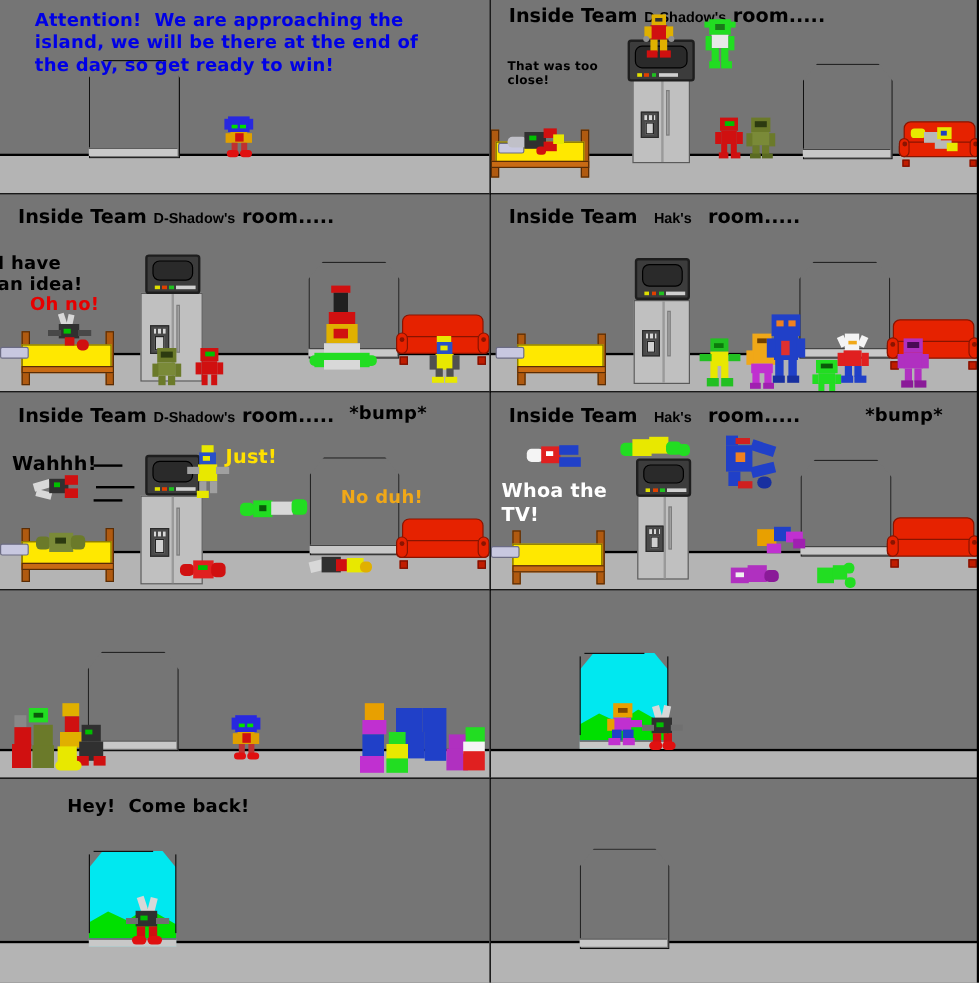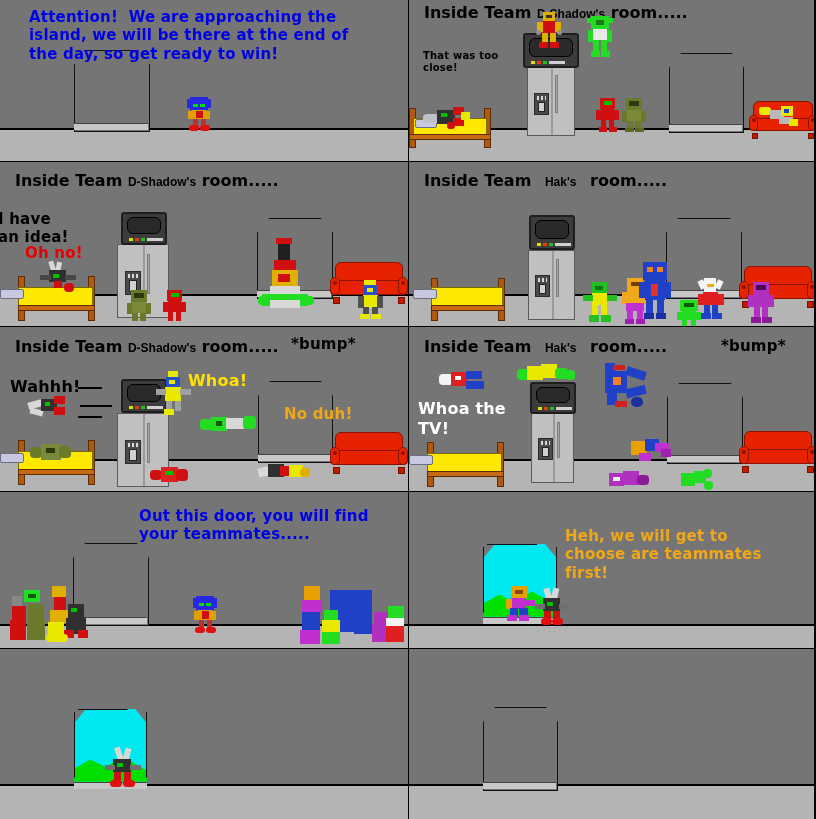--- a/index.html
+++ b/index.html
@@ -550,21 +550,21 @@
     </div>
     <div class="sp" style="left:258px;top:135px;width:52px;height:22px;">
       <i style="left:0px;top:5px;width:14px;height:9px;background:#d8d8d8;transform:rotate(-14deg);"></i>
       <i style="left:10px;top:2px;width:16px;height:13px;background:#303030;"></i>
       <i style="left:22px;top:4px;width:12px;height:10px;background:#d01010;"></i>
       <i style="left:31px;top:3px;width:14px;height:12px;background:#e8e800;"></i>
       <i style="left:42px;top:6px;width:10px;height:9px;background:#e0b000;border-radius:4px;"></i>
     </div>
 
     <div class="cap round t-black" style="left:10px;top:50px;width:80px;font-size:16px;">Wahhh!</div>
-    <div class="cap round t-yellow" style="left:188px;top:44px;width:80px;font-size:16px;">Whoa!</div>
+    <div class="cap round t-yellow" style="left:188px;top:44px;width:80px;font-size:16px;">Just!</div>
     <div class="cap round t-black" style="left:291px;top:8px;width:70px;font-size:15px;">*bump*</div>
     <div class="cap round t-orange" style="left:284px;top:78px;width:90px;font-size:15px;">No duh!</div>
   </div>
 
   <div class="panel" style="left:408px;top:326px;width:408px;height:165px;border-top:1px solid #000;border-left:1px solid #000;">
     <div class="wall" style="height:132px;"></div>
     <div class="floor" style="top:132px;height:33px;"></div>
 
     <div class="hdr" style="left:15px;top:10px;">
       <span class="team">Inside Team</span>
@@ -717,21 +717,20 @@
       <i style="left:26px;top:26px;width:14px;height:12px;background:#22dd22;"></i>
       <i style="left:24px;top:36px;width:18px;height:14px;background:#e8e800;"></i>
       <i style="left:24px;top:48px;width:18px;height:12px;background:#22dd22;"></i>
       <i style="left:76px;top:28px;width:16px;height:14px;background:#b030c0;"></i>
       <i style="left:74px;top:40px;width:18px;height:18px;background:#b030c0;"></i>
       <i style="left:90px;top:22px;width:16px;height:14px;background:#22dd22;"></i>
       <i style="left:88px;top:34px;width:18px;height:10px;background:#f4f4f4;"></i>
       <i style="left:88px;top:42px;width:18px;height:16px;background:#e02020;"></i>
     </div>
 
-    <div class="cap round t-blue" style="left:139px;top:15px;width:244px;font-size:15px;">Out this door, you will find your teammates.....</div>
   </div>
 
   <div class="panel" style="left:408px;top:491px;width:408px;height:157px;border-top:1px solid #000;border-left:1px solid #000;">
     <div class="wall" style="height:132px;"></div>
     <div class="floor" style="top:132px;height:25px;"></div>
 
     <div class="door" style="left:74px;top:52px;width:74px;height:80px;">
       <div class="sky"></div>
       <div class="hill"></div>
       <div class="sill"></div>
@@ -755,21 +754,20 @@
       <i style="left:8px;top:10px;width:17px;height:13px;background:#303030;"></i>
       <i style="left:12px;top:14px;width:6px;height:4px;background:#00c000;"></i>
       <i style="left:0px;top:16px;width:10px;height:5px;background:#707070;"></i>
       <i style="left:24px;top:16px;width:10px;height:5px;background:#707070;"></i>
       <i style="left:9px;top:23px;width:7px;height:8px;background:#d01010;"></i>
       <i style="left:18px;top:23px;width:7px;height:8px;background:#d01010;"></i>
       <i style="left:6px;top:30px;width:11px;height:7px;background:#e01010;border-radius:4px;"></i>
       <i style="left:17px;top:30px;width:11px;height:7px;background:#e01010;border-radius:4px;"></i>
     </div>
 
-    <div class="cap round t-orange" style="left:156px;top:35px;width:222px;font-size:15px;">Heh, we will get to choose are teammates first!</div>
   </div>
 
   <div class="panel" style="left:0;top:648px;width:408px;height:171px;border-top:1px solid #000;">
     <div class="wall" style="height:135px;"></div>
     <div class="floor" style="top:135px;height:36px;"></div>
 
     <div class="door" style="left:74px;top:60px;width:73px;height:80px;">
       <div class="sky"></div>
       <div class="hill"></div>
       <div class="sill"></div>
@@ -782,20 +780,21 @@
       <i style="left:8px;top:12px;width:18px;height:13px;background:#303030;"></i>
       <i style="left:12px;top:16px;width:6px;height:4px;background:#00c000;"></i>
       <i style="left:0px;top:18px;width:10px;height:5px;background:#707070;"></i>
       <i style="left:25px;top:18px;width:11px;height:5px;background:#707070;"></i>
       <i style="left:9px;top:25px;width:7px;height:9px;background:#d01010;"></i>
       <i style="left:19px;top:25px;width:7px;height:9px;background:#d01010;"></i>
       <i style="left:5px;top:33px;width:12px;height:7px;background:#e01010;border-radius:4px;"></i>
       <i style="left:18px;top:33px;width:12px;height:7px;background:#e01010;border-radius:4px;"></i>
     </div>
 
+    <div class="cap round t-black" style="left:56px;top:14px;width:200px;font-size:15px;">Hey!  Come back!</div>
   </div>
 
   <div class="panel" style="left:408px;top:648px;width:408px;height:171px;border-top:1px solid #000;border-left:1px solid #000;">
     <div class="wall" style="height:135px;"></div>
     <div class="floor" style="top:135px;height:36px;"></div>
 
     <div class="door" style="left:74px;top:58px;width:73px;height:82px;">
       <div class="frame"></div>
       <div class="sill"></div>
     </div>

